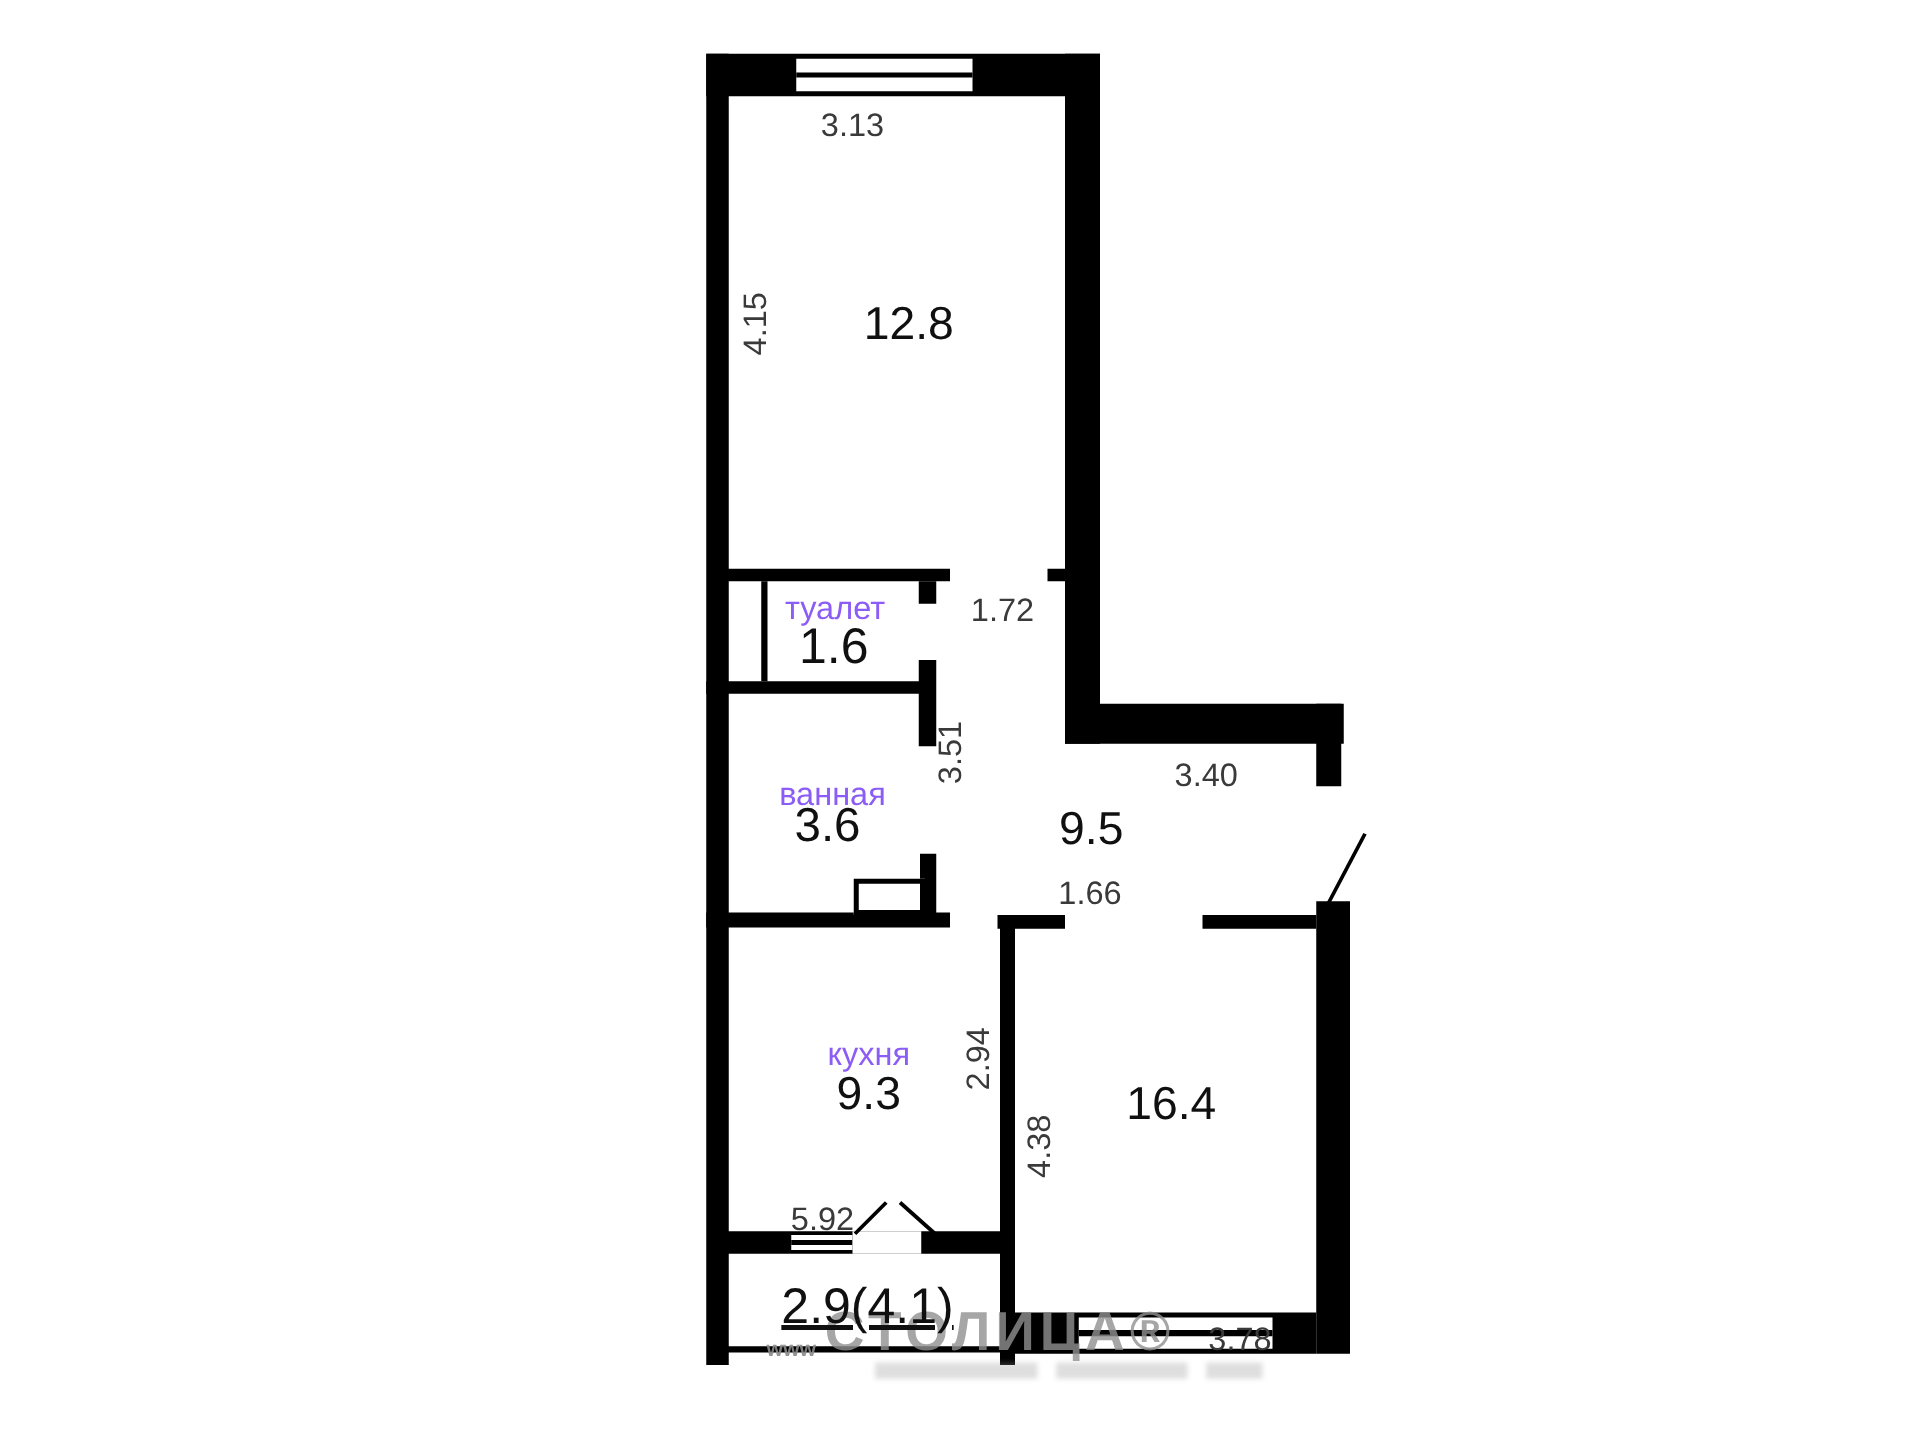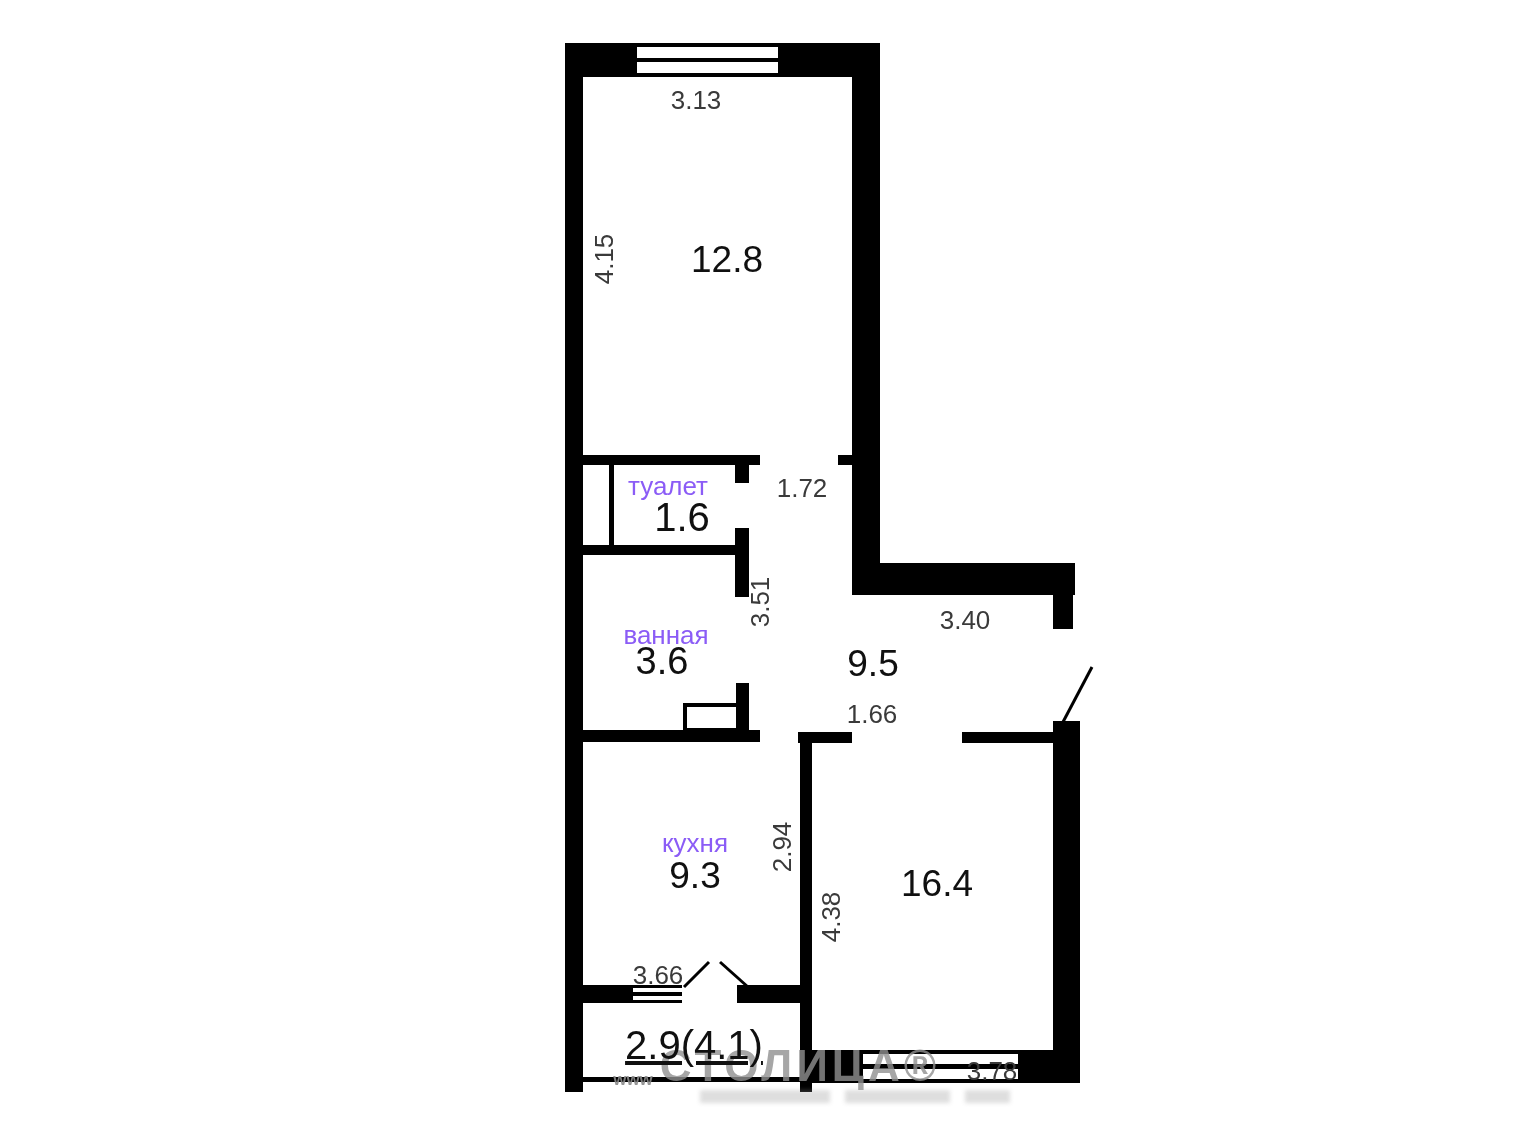--- a/index.html
+++ b/index.html
@@ -47,25 +47,25 @@
 
   
   .lbl{position:absolute;transform:translate(-50%,-50%);white-space:nowrap;line-height:1;}
   .rot{transform:translate(-50%,-50%) rotate(-90deg);}
   .dim{font-size:26px;color:#3a3a3a;}
   .rname{font-size:26px;color:#8b5cf6;}
   .area-lg{font-size:37px;color:#101010;}
   .area-md{font-size:40px;color:#101010;}
   .area-sm{font-size:38px;color:#101010;}
 
-  .p-d313{left:696px;top:100px;}
+  .p-d313{left:682px;top:100px;}
   .p-a128{left:727px;top:259px;}
   .p-d415{left:604px;top:259px;}
   .p-nwc{left:668px;top:486px;}
-  .p-a16{left:667px;top:517px;margin-left:15px;}
+  .p-a16{left:667px;top:517px;}
   .p-d120{left:802px;top:488px;}
   .p-d351{left:760px;top:602px;}
   .p-nbath{left:666px;top:635px;}
   .p-a36{left:662px;top:661px;}
   .p-a95{left:873px;top:663px;}
   .p-d340{left:965px;top:620px;}
   .p-d293{left:872px;top:714px;}
   .p-nkit{left:695px;top:843px;}
   .p-a93{left:695px;top:875px;}
   .p-d294{left:782px;top:847px;}
@@ -146,17 +146,17 @@
   <div class="lbl area-lg p-a164">16.4</div>
   <div class="lbl area-md p-abal">2.9(4.1)</div>
 
   <div class="lbl dim p-d313">3.13</div>
   <div class="lbl dim rot p-d415">4.15</div>
   <div class="lbl dim p-d120">1.72</div>
   <div class="lbl dim rot p-d351">3.51</div>
   <div class="lbl dim p-d340">3.40</div>
   <div class="lbl dim p-d293">1.66</div>
   <div class="lbl dim rot p-d294">2.94</div>
-  <div class="lbl dim p-d317">3.66</div>
+  <div class="lbl dim p-d317">5.92</div>
   <div class="lbl dim rot p-d438">4.38</div>
   <div class="lbl dim p-d378">3.78</div>
 
 </div>
 
 </body></html>

